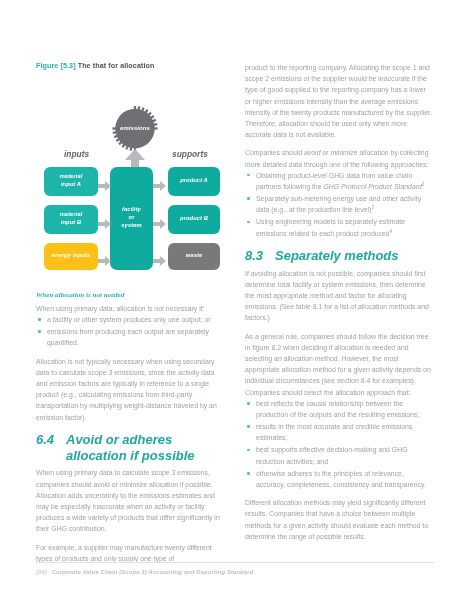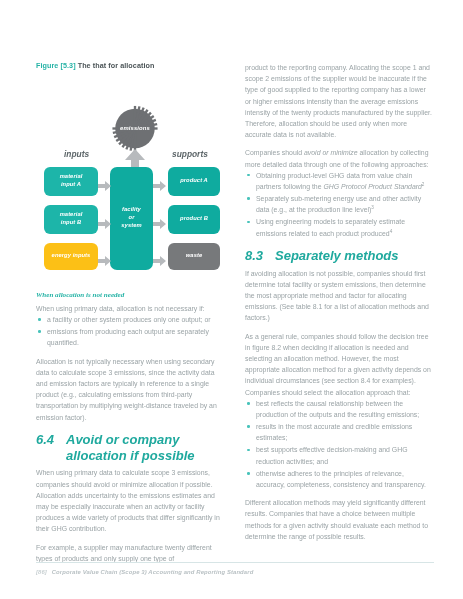--- a/index.html
+++ b/index.html
@@ -322,21 +322,21 @@
 
       <ul class="bullets">
         <li>a facility or other system produces only one output; or</li>
         <li>emissions from producing each output are separately quantified.</li>
       </ul>
 
       <p class="body">Allocation is not typically necessary when using secondary data to calculate scope 3 emissions, since the activity data and emission factors are typically in reference to a single product (e.g., calculating emissions from third-party transportation by multiplying weight-distance traveled by an emission factor).</p>
 
       <h3 class="sec-head">
         <span class="num">6.4</span>
-        <span class="txt">Avoid or company allocation if possible</span>
+        <span class="txt">Avoid or adheres allocation if possible</span>
       </h3>
 
       <p class="body">When using primary data to calculate scope 3 emissions, companies should avoid or minimize allocation if possible. Allocation adds uncertainty to the emissions estimates and may be especially inaccurate when an activity or facility produces a wide variety of products that differ significantly in their GHG contribution.</p>
       <p class="body">For example, a supplier may manufacture twenty different types of products and only supply one type of</p>
     </div>
 
     <div class="col">
 
       <p class="body">product to the reporting company. Allocating the scope 1 and scope 2 emissions of the supplier would be inaccurate if the type of good supplied to the reporting company has a lower or higher emissions intensity than the average emissions intensity of the twenty products manufactured by the supplier. Therefore, allocation should be used only when more accurate data is not available.</p>
 

